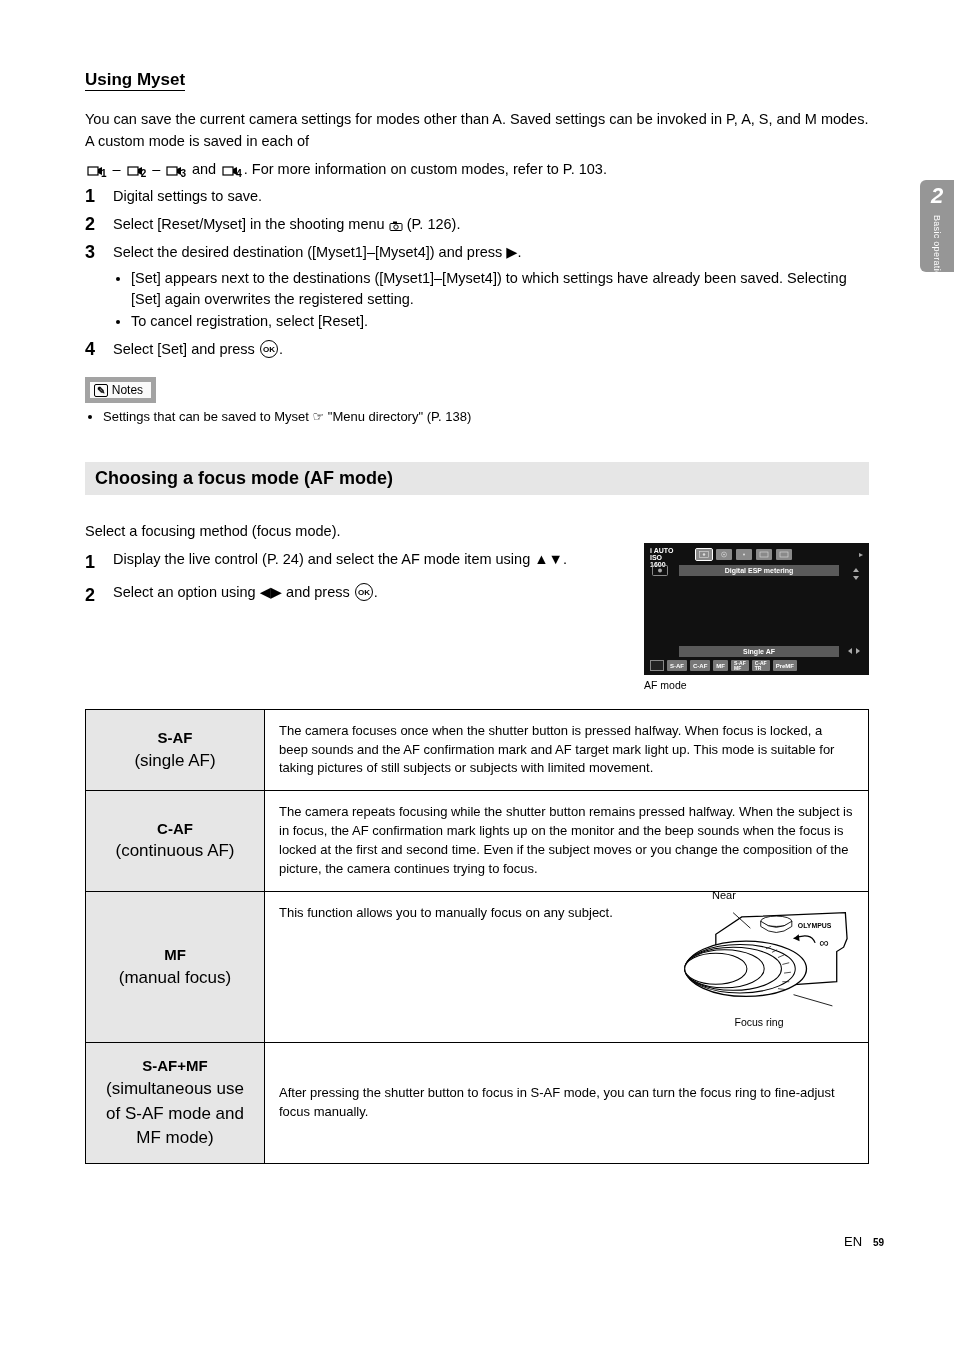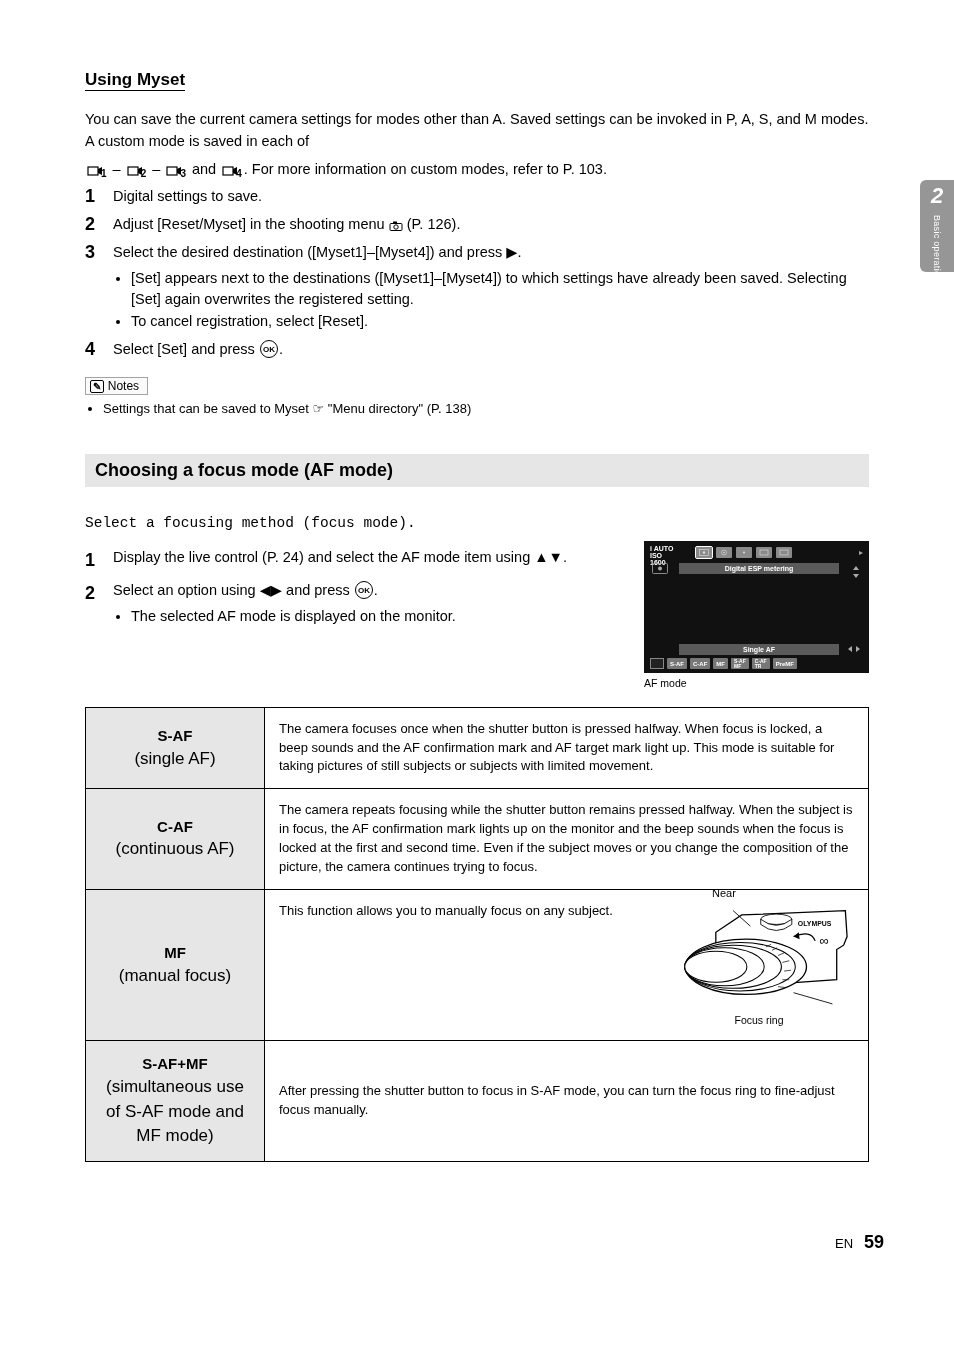--- a/index.html
+++ b/index.html
@@ -50,21 +50,21 @@
     display: inline-block;
     border: 1px solid #000;
     border-radius: 2px;
     font-size: 10px;
     padding: 0 2px;
     vertical-align: middle;
     font-weight: bold;
   }
   .notes-heading {
     display: inline-block;
-    border: 1px solid #a3a3a3;
+    border: 5px solid #a3a3a3;
     padding: 1px 8px 1px 4px;
     font-size: 12px;
     margin-top: 10px;
     margin-bottom: 4px;
     background: #fafafa;
   }
   .notes-list {
     font-size: 13px;
     margin: 0;
     padding-left: 18px;
@@ -267,21 +267,21 @@
     text-align: center;
     letter-spacing: 0.3px;
   }
   .footer {
     text-align: right;
     padding: 10px 70px 30px 0;
     font-size: 13px;
   }
   .footer .pnum {
     font-weight: bold;
-    font-size: 18px;
+    font-size: 10px;
   }
 </style>
 </head>
 <body>
 
 <div class="side-tab">
   <div class="side-tab-num">2</div>
   <div class="side-tab-text">Basic operations</div>
 </div>
 
@@ -329,21 +329,21 @@
   <div class="step">
     <div class="step-num">1</div>
     <div class="step-body">
       <span>Digital settings to save.</span>
     </div>
   </div>
 
   <div class="step">
     <div class="step-num">2</div>
     <div class="step-body">
-      <span>Adjust [Reset/Myset] in the shooting menu </span>
+      <span>Select [Reset/Myset] in the shooting menu </span>
       <span class="camera-icon-sm"><svg width="14" height="11">
             <rect x="1" y="2.5" width="12" height="7" rx="1" stroke="#000" fill="none" stroke-width="1"></rect>
             <rect x="4" y="0.5" width="4" height="2.5" fill="#000"></rect>
             <circle cx="7" cy="6" r="2.2" stroke="#000" fill="none" stroke-width="1"></circle>
           </svg></span>
       <span> (P. 126).</span>
     </div>
   </div>
 
   <div class="step">
@@ -377,21 +377,21 @@
     <li>
       <span>Settings that can be saved to Myset </span>
       <span>☞</span>
       <span> "Menu directory" (P. 138)</span>
     </li>
   </ul>
 
   
   <div class="section-bar">Choosing a focus mode (AF mode)</div>
 
-  <div class="body-text" style="margin-bottom:6px;font-family:Liberation Mono, monospace;">
+  <div class="body-text" style="">
     <span>Select a focusing method (focus mode).</span>
   </div>
 
   <div class="lv-area">
     <div class="lv-text">
       <div class="step">
         <div class="step-num">1</div>
         <div class="step-body">
           <span>Display the live control (P. 24) and select the AF mode item using </span>
           <span>▲▼</span><span>.</span>
@@ -400,23 +400,20 @@
       <div class="step">
         <div class="step-num">2</div>
         <div class="step-body">
           <span>Select an option using </span>
           <span>◀▶</span>
           <span> and press </span>
           <span class="ok-btn"><svg width="20" height="20">
                 <circle cx="10" cy="10" r="8.5" stroke="#000" fill="none" stroke-width="1"></circle>
                 <text x="10" y="13" text-anchor="middle" font-size="8" font-family="Arial" font-weight="bold">OK</text>
               </svg></span><span>.</span>
-          <ul style="margin:4px 0 0 0; padding-left:18px;">
-            <li>The selected AF mode is displayed on the monitor.</li>
-          </ul>
         </div>
       </div>
     </div>
     <div>
       <div class="lv-panel">
         <div class="lv-iso">i AUTO</div>
         <div class="lv-iso-sub" style="white-space:pre;">ISO<br>1600</div>
         <div class="lv-top-boxes">
           <div class="lv-box cur">
               <svg width="10" height="7">

